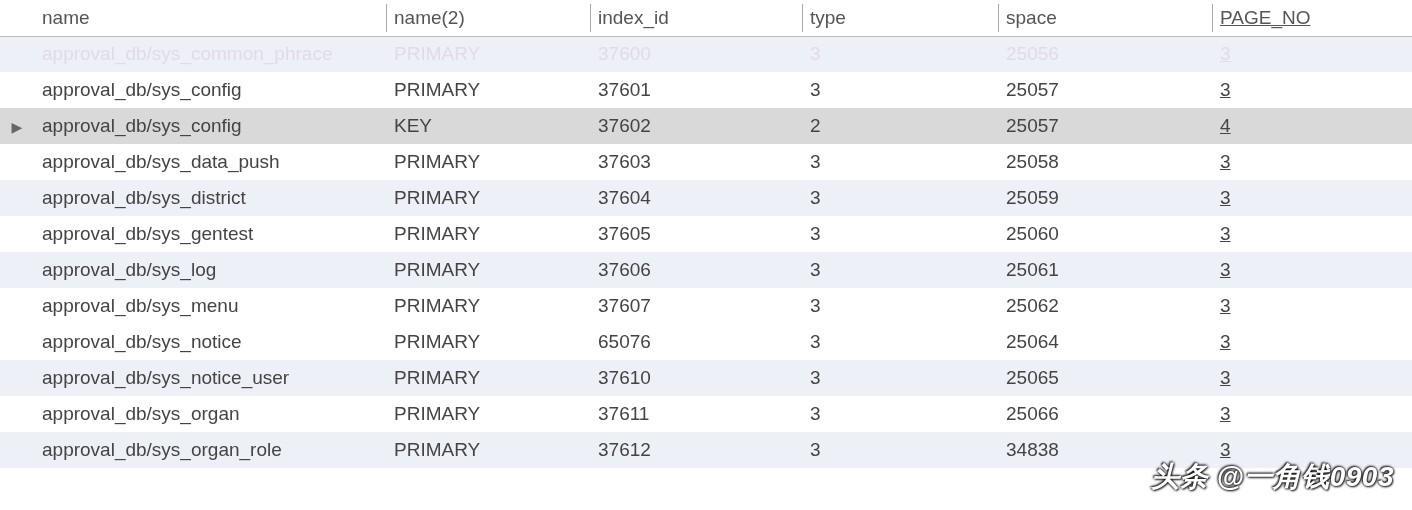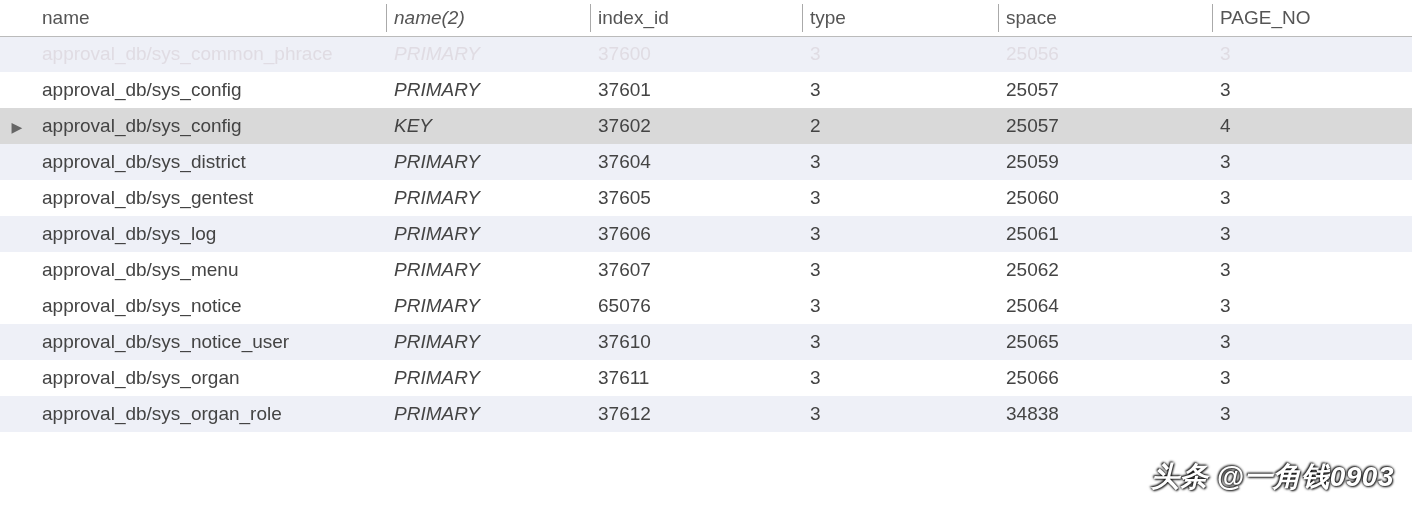--- a/index.html
+++ b/index.html
@@ -71,25 +71,25 @@
       padding: 0 !important;
       color: #777;
       font-size: 14px;
     }
     .gutter .marker {
       display: inline-block;
       font-size: 14px;
       color: #666;
     }
     .col-name { width: 352px; }
-    .col-name2 { width: 204px; font-style: italic; }
+    .col-name2 { width: 204px; }
     .col-index { width: 212px; }
     .col-type { width: 196px; }
     .col-space { width: 214px; }
-    .col-page { width: 200px; }
+    .col-page { width: 200px; text-decoration: underline; }
     .faded-row td {
       color: #e0dce3;
     }
     .watermark {
       position: absolute;
       right: 18px;
       bottom: 14px;
       color: #fff;
       font-weight: 700;
       font-size: 28px;
@@ -152,20 +152,29 @@
       </tr>
       <tr class="selected">
         <td class="gutter"><span class="marker">▶</span></td>
         <td class="col-name">approval_db/sys_config</td>
         <td class="col-name2">KEY</td>
         <td class="col-index">37602</td>
         <td class="col-type">2</td>
         <td class="col-space">25057</td>
         <td class="col-page">4</td>
       </tr>
+      <tr class="odd">
+        <td class="gutter"></td>
+        <td class="col-name">approval_db/sys_data_push</td>
+        <td class="col-name2">PRIMARY</td>
+        <td class="col-index">37603</td>
+        <td class="col-type">3</td>
+        <td class="col-space">25058</td>
+        <td class="col-page">3</td>
+      </tr>
       <tr class="even">
         <td class="gutter"></td>
         <td class="col-name">approval_db/sys_district</td>
         <td class="col-name2">PRIMARY</td>
         <td class="col-index">37604</td>
         <td class="col-type">3</td>
         <td class="col-space">25059</td>
         <td class="col-page">3</td>
       </tr>
       <tr class="odd">

